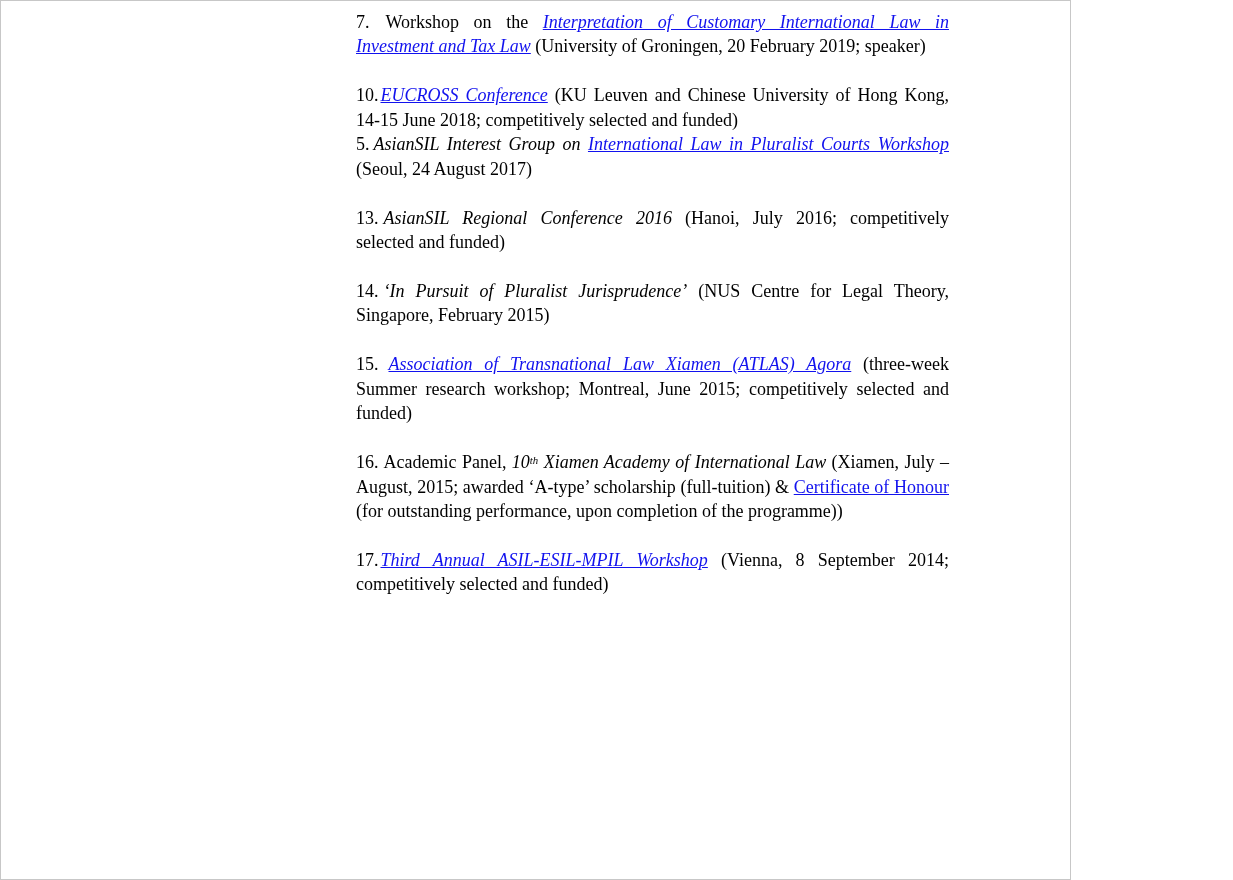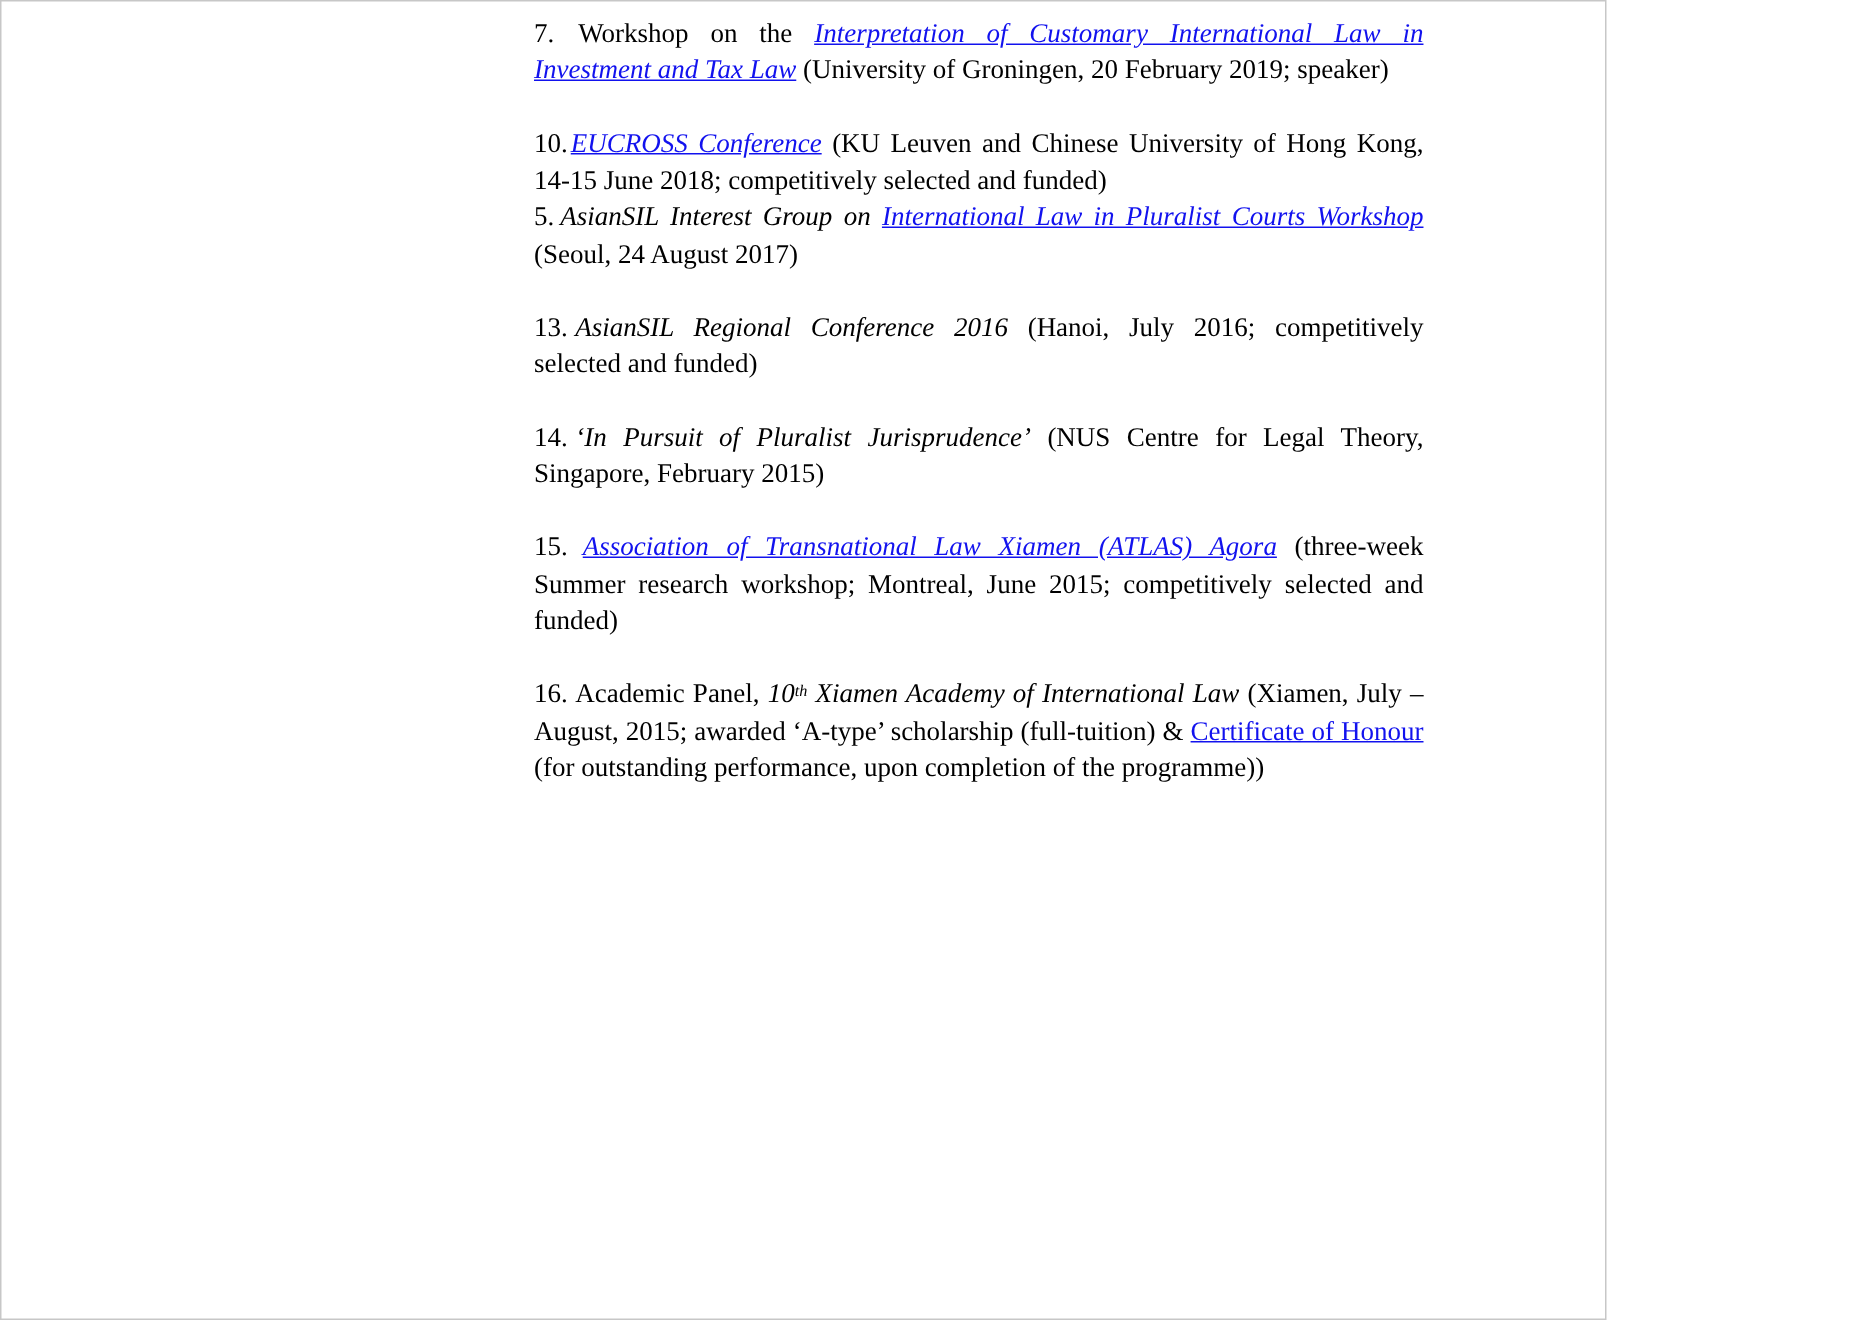--- a/index.html
+++ b/index.html
@@ -59,15 +59,16 @@
 <div class="page">
   <div class="content">
     <div id="list">
         <p class="item"><span class="num">7.</span><span class="numgap" style="width: 16px;"></span><span class="t">Workshop on the </span><a class="lnk i">Interpretation of Customary International Law in Investment and Tax Law</a><span class="t"> (University of Groningen, 20 February 2019; speaker)</span></p>
         <p class="item spaced"><span class="num">10.</span><span class="numgap" style="width: 2px;"></span><a class="lnk i">EUCROSS Conference</a><span class="t"> (KU Leuven and Chinese University of Hong Kong, 14-15 June 2018; competitively selected and funded)</span></p>
         <p class="item"><span class="num">5.</span><span class="numgap" style="width: 4px;"></span><span class="t i">AsianSIL Interest Group on </span><a class="lnk i">International Law in Pluralist Courts Workshop</a><span class="t"> (Seoul, 24 August 2017)</span></p>
         <p class="item spaced"><span class="num">13.</span><span class="numgap" style="width: 5px;"></span><span class="t i">AsianSIL Regional Conference 2016</span><span class="t"> (Hanoi, July 2016; competitively selected and funded)</span></p>
         <p class="item spaced"><span class="num">14.</span><span class="numgap" style="width: 5px;"></span><span class="t i">‘In Pursuit of Pluralist Jurisprudence’</span><span class="t"> (NUS Centre for Legal Theory, Singapore, February 2015)</span></p>
         <p class="item spaced"><span class="num">15.</span><span class="numgap" style="width: 10px;"></span><a class="lnk i">Association of Transnational Law Xiamen (ATLAS) Agora</a><span class="t"> (three-week Summer research workshop; Montreal, June 2015; competitively selected and funded)</span></p>
         <p class="item spaced"><span class="num">16.</span><span class="numgap" style="width: 5px;"></span><span class="t">Academic Panel, </span><span class="t i">10</span><span class="t i sup">th</span><span class="t i"> Xiamen Academy of International Law</span><span class="t"> (Xiamen, July – August, 2015; awarded ‘A-type’ scholarship (full-tuition) &amp; </span><a class="lnk">Certificate of Honour</a><span class="t"> (for outstanding performance, upon completion of the programme))</span></p>
+        <p class="item spaced"><span class="num">17.</span><span class="numgap" style="width: 2px;"></span><a class="lnk i">Third Annual ASIL-ESIL-MPIL Workshop</a><span class="t"> (Vienna, 8 September 2014; competitively selected and funded)</span></p>
       </div>
   </div>
 </div>
 
 </body></html>

